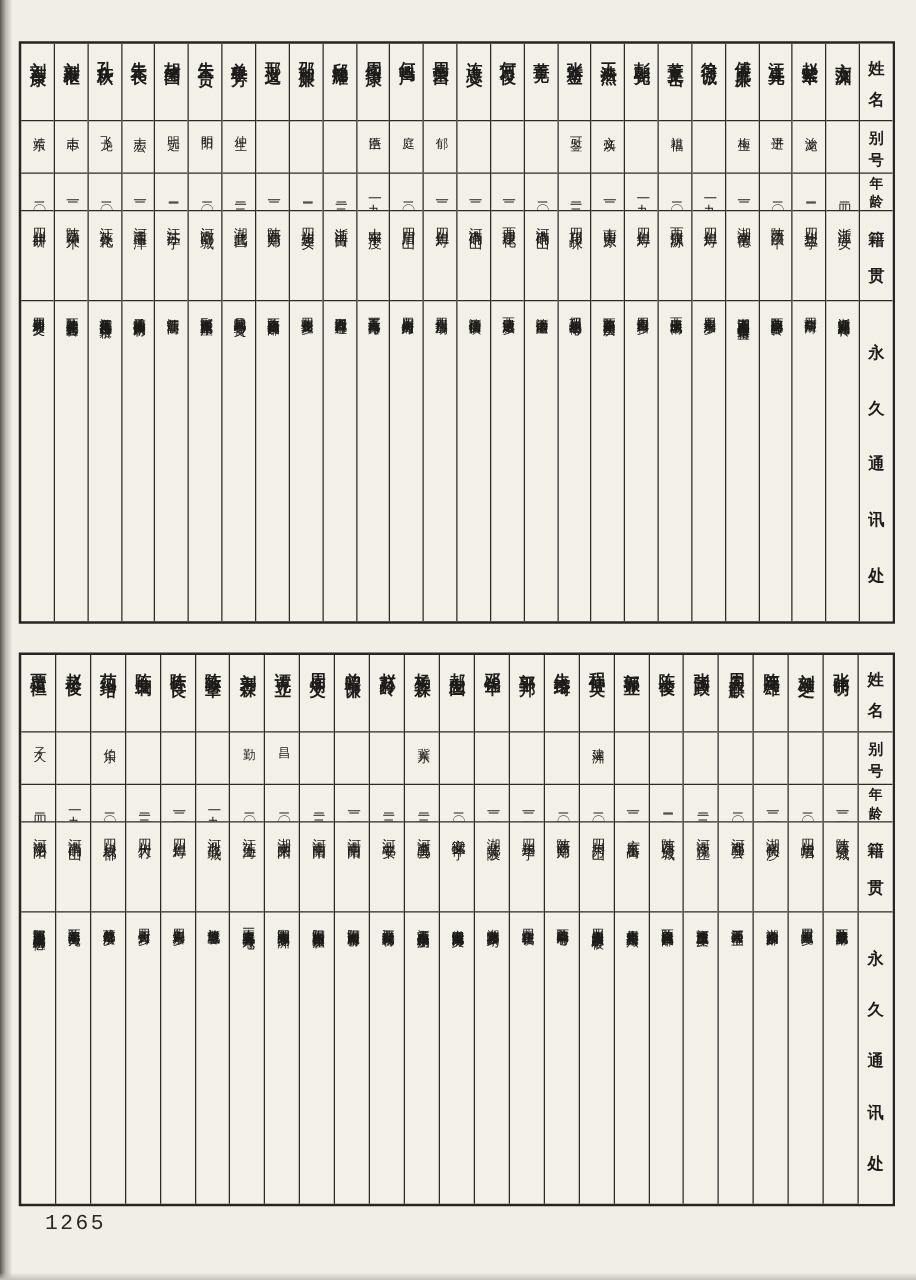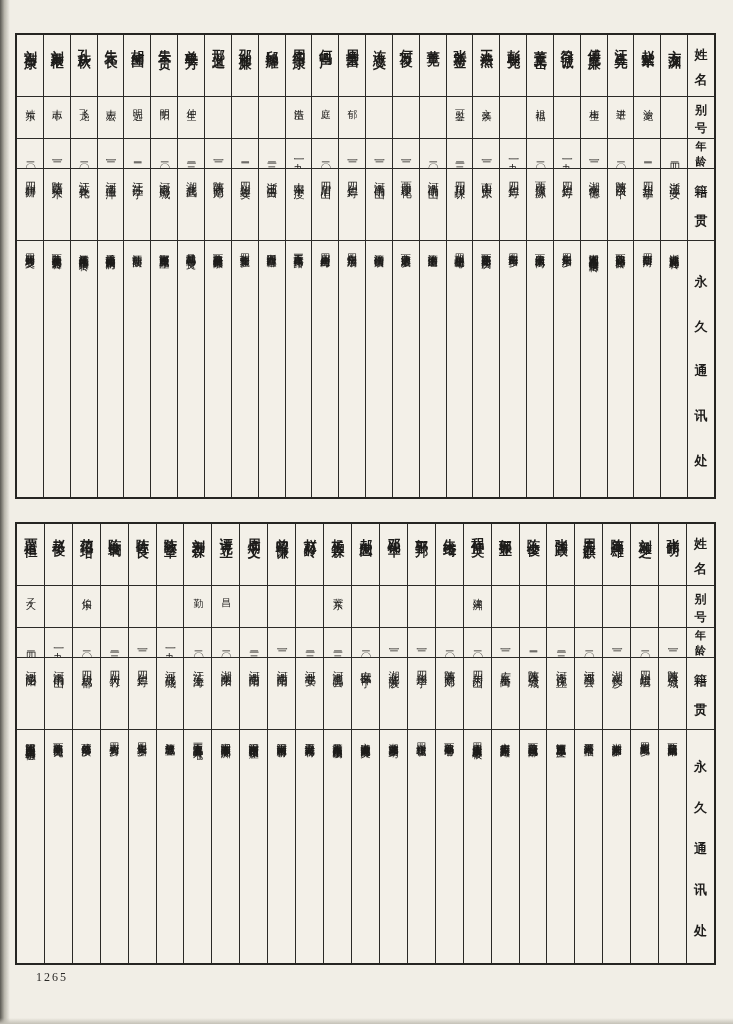--- a/index.html
+++ b/index.html
@@ -59,22 +59,22 @@
     justify-content: space-evenly; align-items: center;
     height: 100%; width: 100%;
     font-weight: bold;
   }
   .c-name .hstack, .c-native .hstack { font-size: 13px; }
   .c-alias .hstack { font-size: 12px; }
   .c-age .hstack { font-size: 11px; }
   .c-addr .hstack { font-size: 13px; }
   .pagenum {
     position: absolute; left: 36px; top: 970px;
-    font-size: 12px; letter-spacing: 2px; color: #2a2927;
-    font-family: Liberation Serif, serif;
+    font-size: 17px; letter-spacing: 2px; color: #2a2927;
+    font-family: Liberation Mono, monospace;
   }
 </style>
 </head>
 <body>
 
 <div class="page-root">
   <div class="gutter"></div>
   <section class="dtable" id="table-0">
       <div class="col hcol">
         <div class="cell c-name">

